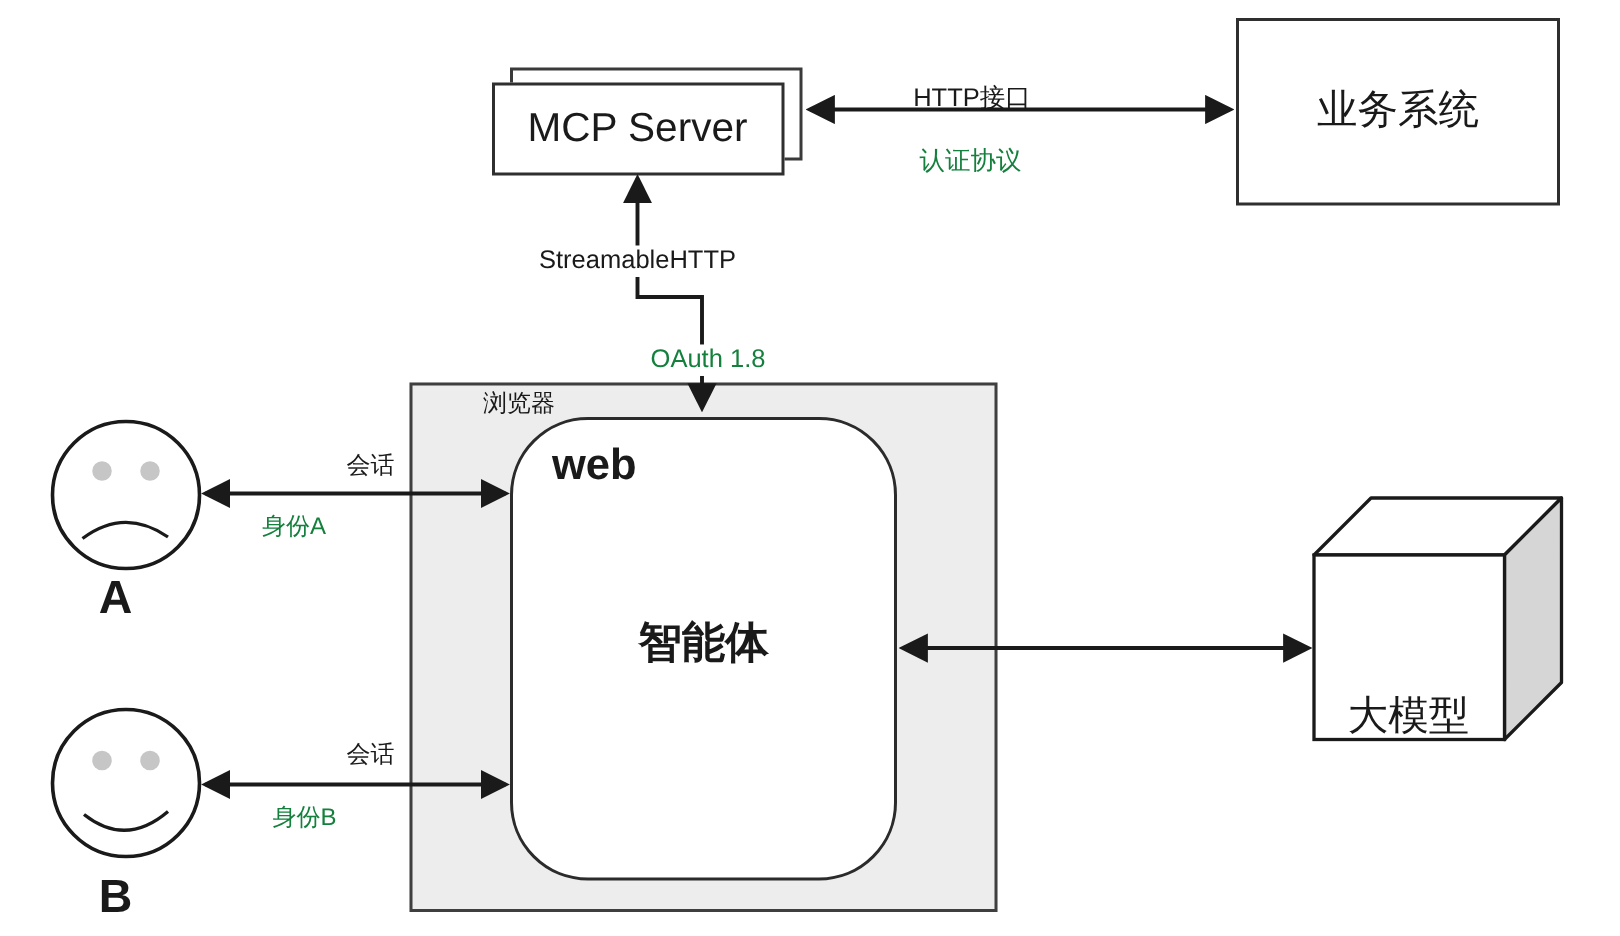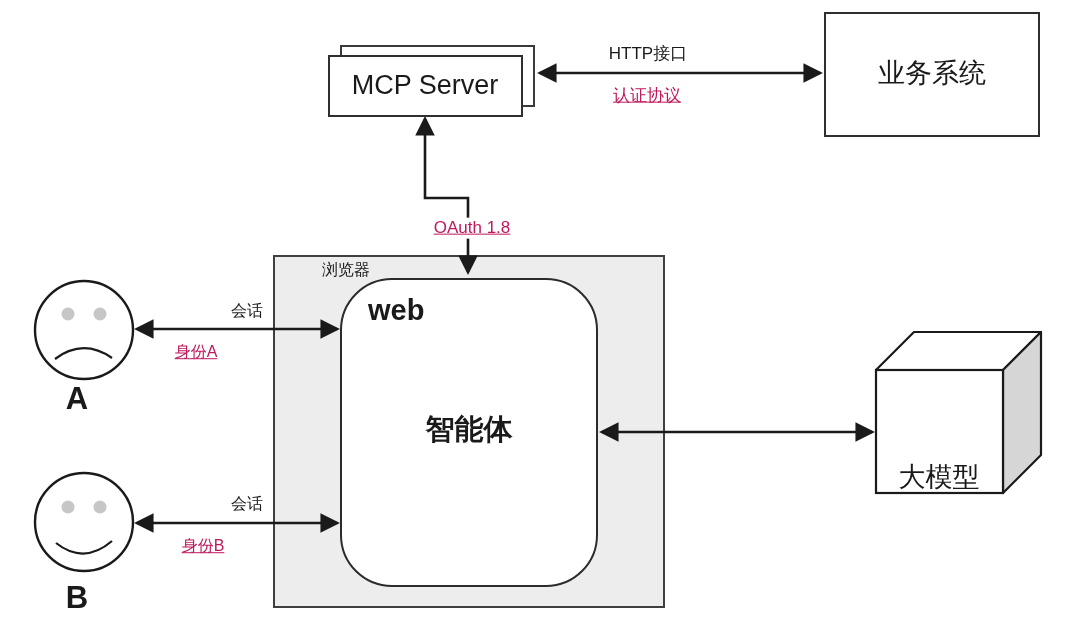--- a/index.html
+++ b/index.html
@@ -31,24 +31,24 @@
     left: 0; top: 0;
     width: 1080px; height: 624px;
   }
   .lbl {
     position: absolute;
     white-space: nowrap;
     color: #1a1a1a;
     transform: translate(-50%, -50%);
     line-height: 1.1;
   }
-  .lbl.blue { color: #be185d; text-decoration: underline; }
+  .lbl.blue { color: #15803d; }
   .lbl.whitebg { background: #ffffff; padding: 1px 6px; }
   .sz16 { font-size: 16px; }
-  .sz17 { font-size: 17px; }
+  .sz17 { font-size: 17px; margin-top: 12px; }
   .sz27 { font-size: 27px; }
   .sz29 { font-size: 29px; font-weight: bold; }
   .big  { font-size: 31px; font-weight: 600; }
   #mcp-server-label      { left: 425px; top: 86px;  font-size: 27px; }
   #business-system-label { left: 932px; top: 74px;  font-size: 27px; }
   #http-label            { left: 648px; top: 54px; }
   #auth-protocol-label   { left: 647px; top: 96px; }
   #streamable-label      { left: 425px; top: 162px; }
   #oauth-label           { left: 472px; top: 228px; }
   #browser-label         { left: 284px; top: 261px; transform: none; margin-left: 38px; }
@@ -110,20 +110,21 @@
       <rect x="876" y="370" width="127" height="123" fill="#ffffff" stroke="#1a1a1a" stroke-width="2.2"></rect>
     </g>
   </svg>
 
   <div class="lbl" id="mcp-server-label">MCP Server</div>
   <div class="lbl" id="business-system-label">业务系统</div>
 
   <div class="lbl sz17" id="http-label">HTTP接口</div>
   <div class="lbl sz17 blue" id="auth-protocol-label">认证协议</div>
 
+  <div class="lbl sz17 whitebg" id="streamable-label">StreamableHTTP</div>
   <div class="lbl sz17 blue whitebg" id="oauth-label">OAuth 1.8</div>
 
   <div class="lbl sz16" id="browser-label">浏览器</div>
   <div class="lbl sz29" id="web-label">web</div>
   <div class="lbl sz29" id="agent-label">智能体</div>
   <div class="lbl sz27" id="llm-label">大模型</div>
 
   <div class="lbl big" id="user-a-label">A</div>
   <div class="lbl big" id="user-b-label">B</div>
 

